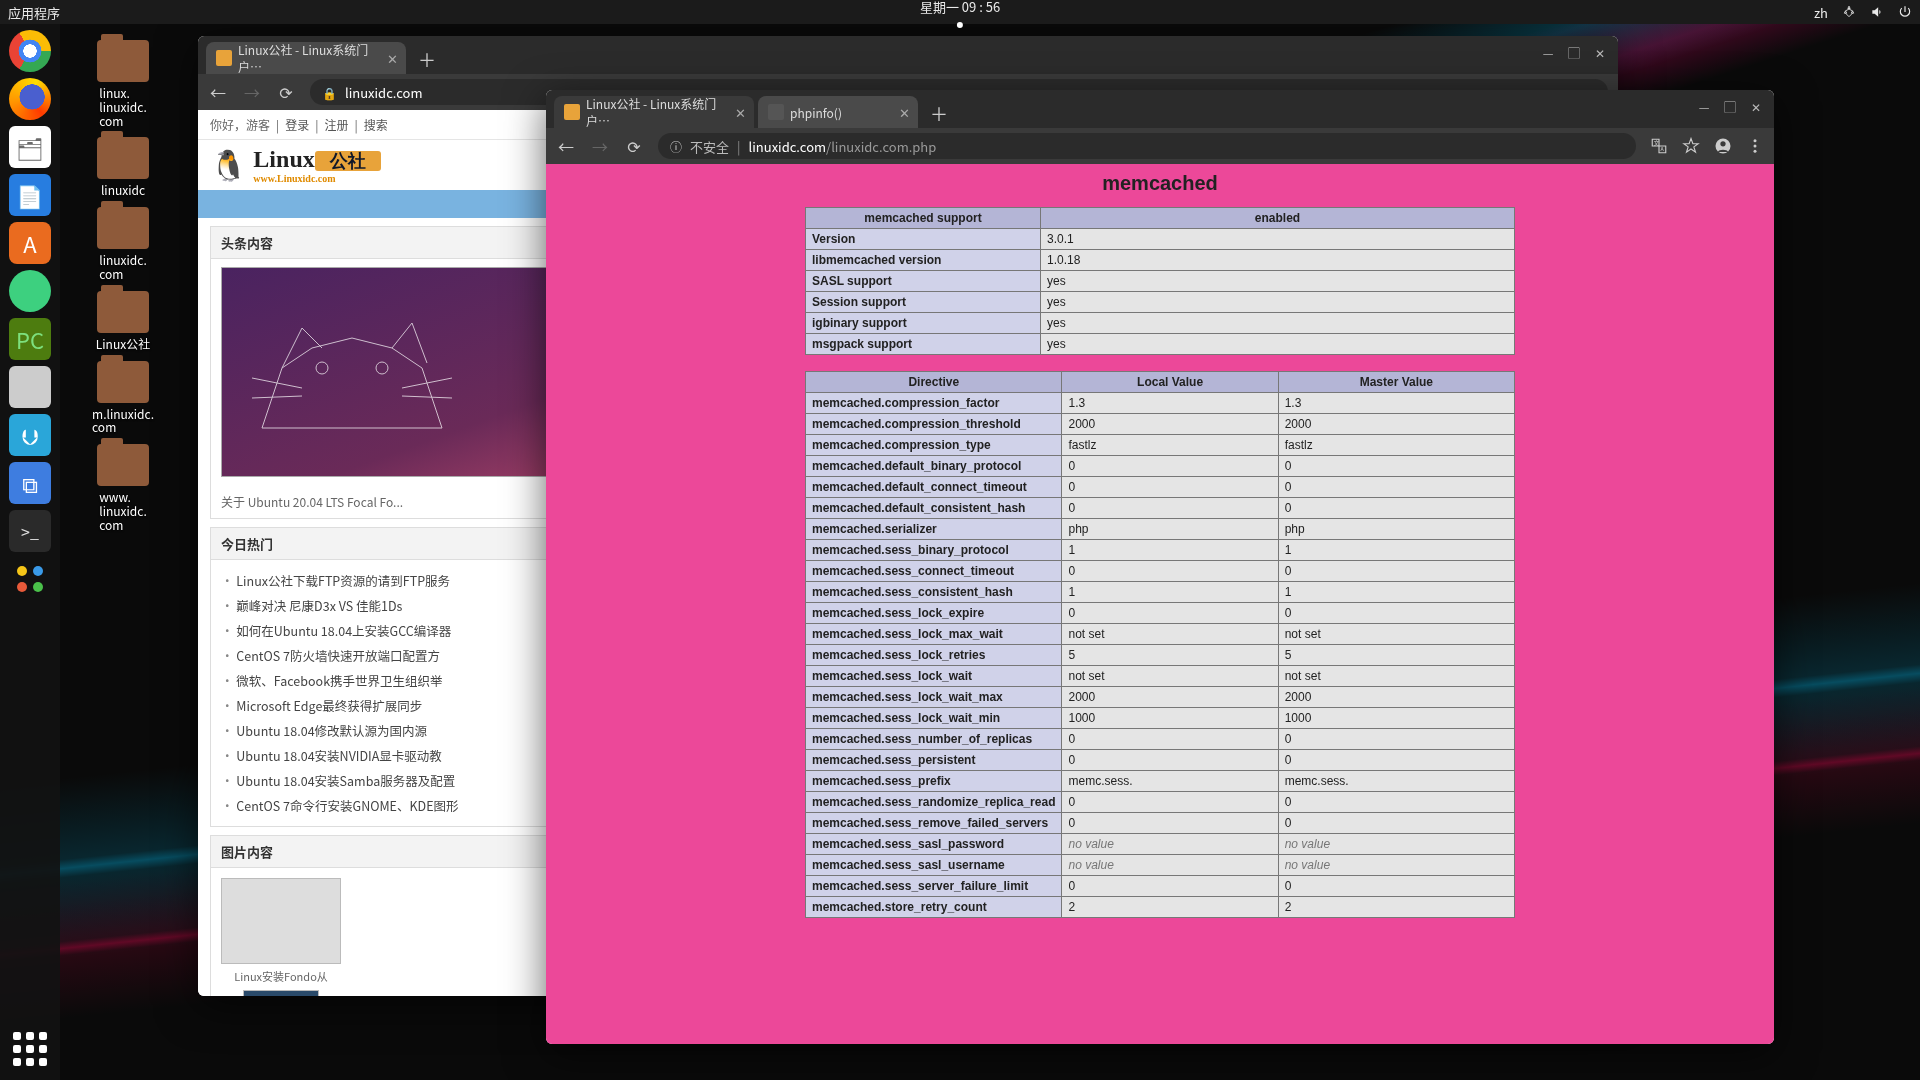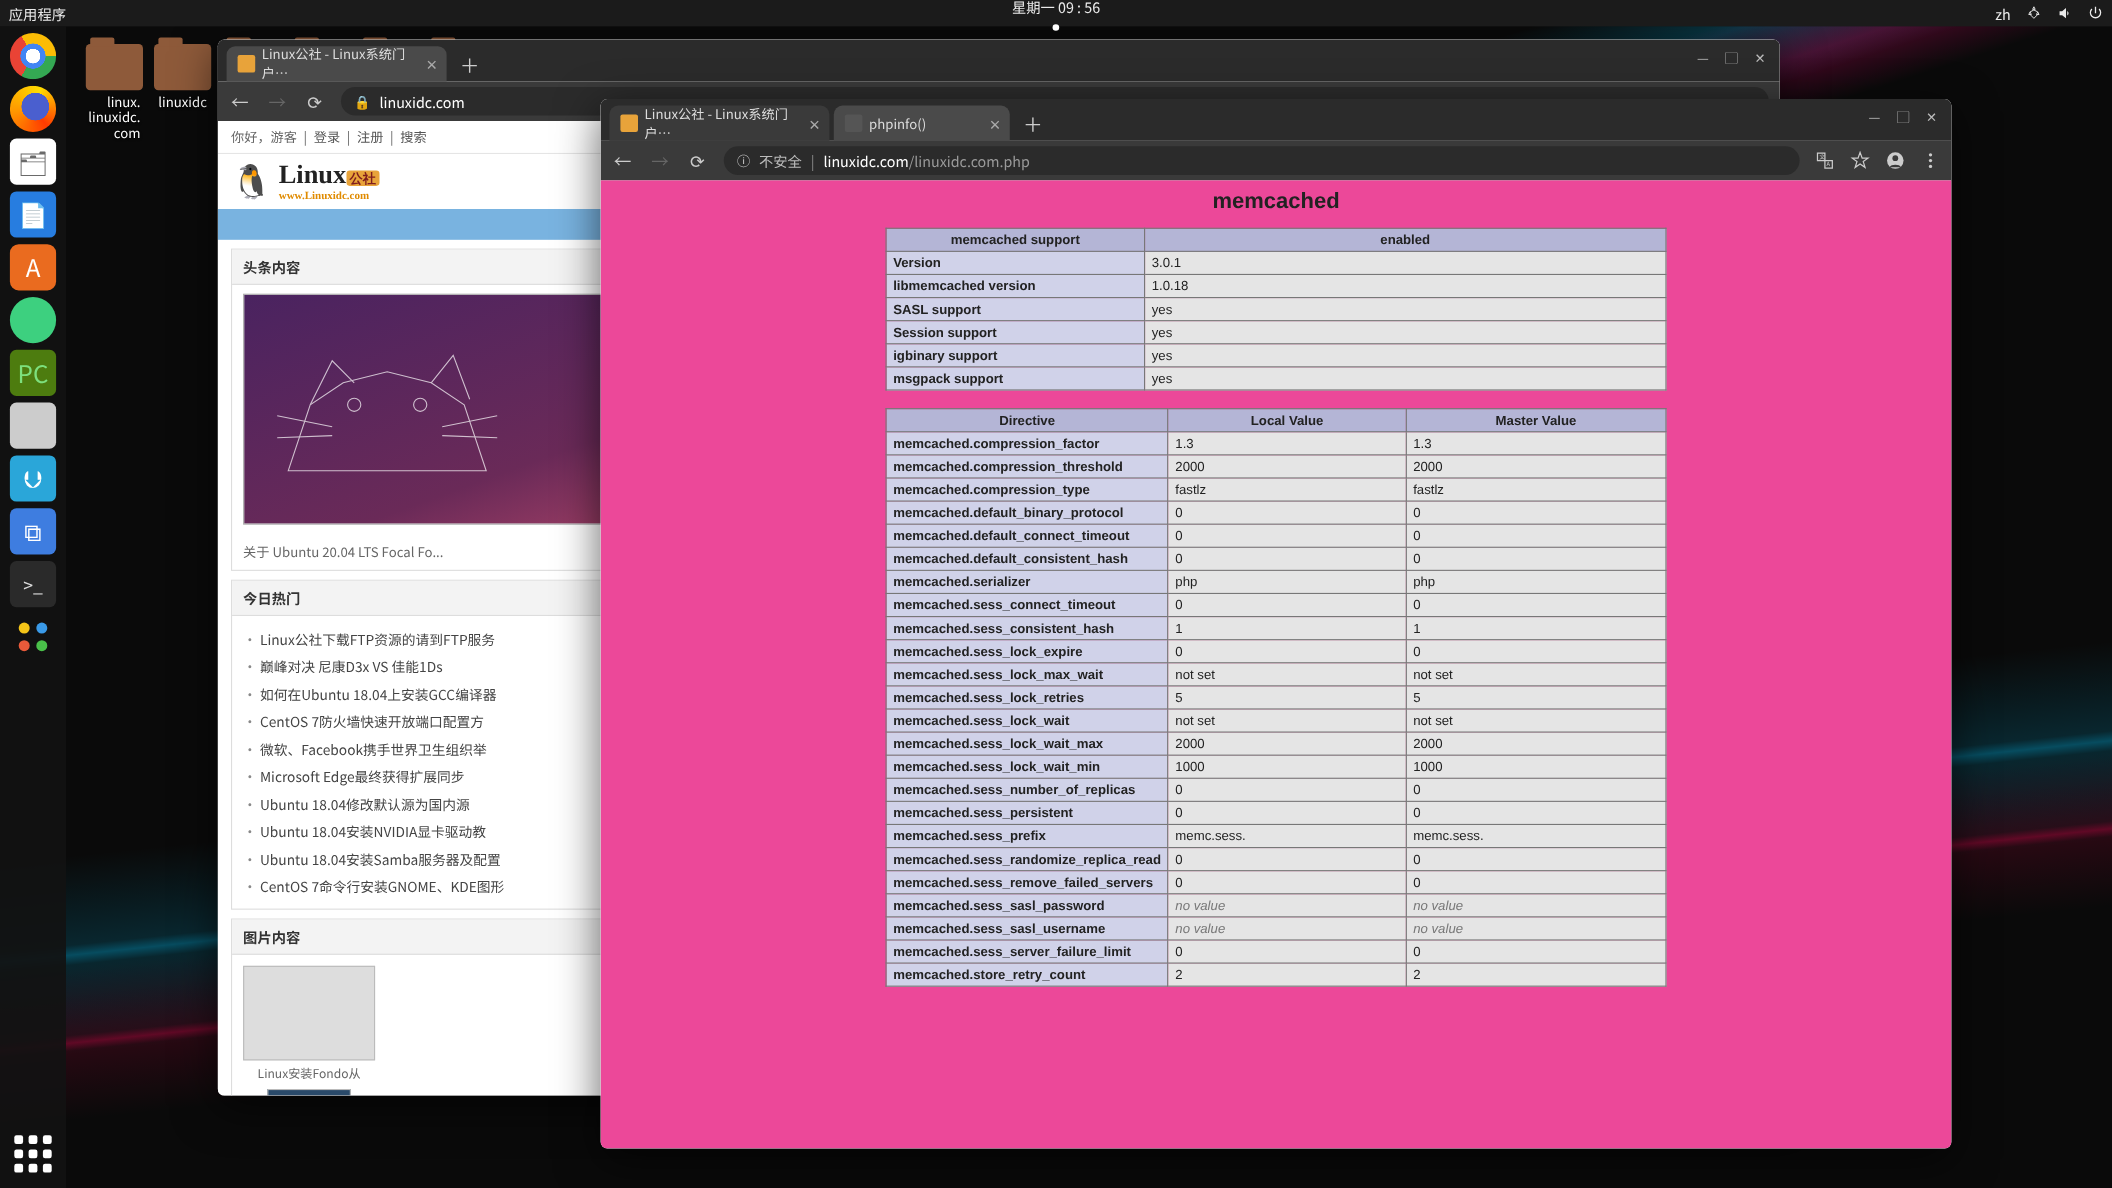--- a/index.html
+++ b/index.html
@@ -28,21 +28,21 @@
 .topbar .dot { width:6px; height:6px; border-radius:50%; background:#fff; display:inline-block; }
 .topbar svg { width:14px; height:14px; fill:#eaeaea; }
 
 
 .dock { position:absolute; left:0; top:24px; bottom:0; width:60px; background:rgba(18,18,18,0.92); display:flex; flex-direction:column; align-items:center; padding-top:6px; gap:6px; z-index:40; }
 .dock .app { width:48px; height:48px; border-radius:8px; display:flex; align-items:center; justify-content:center; font-size:22px; color:#fff; }
 .dock .apps-grid { margin-top:auto; margin-bottom:10px; width:42px; height:42px; display:grid; grid-template-columns:repeat(3,1fr); grid-template-rows:repeat(3,1fr); gap:5px; padding:4px; }
 .dock .apps-grid span { background:#fff; border-radius:2px; }
 
 
-.desktop-icons { position:absolute; left:78px; top:40px; width:90px; display:flex; flex-direction:row; gap:10px; z-index:10; color:#fff; font-size:12px; text-align:right; }
+.desktop-icons { position:absolute; left:78px; top:40px; width:90px; display:flex; flex-direction:column; gap:10px; z-index:10; color:#fff; font-size:12px; text-align:left; }
 .desktop-icons .item { display:flex; flex-direction:column; align-items:center; gap:4px; }
 .desktop-icons .folder { width:52px; height:42px; background:#8e5a3a; border-radius:4px; position:relative; }
 .desktop-icons .folder::before { content:""; position:absolute; top:-6px; left:4px; width:22px; height:8px; background:#8e5a3a; border-radius:2px 2px 0 0; }
 .desktop-icons .label { line-height:1.15; word-break:break-all; text-shadow:0 1px 2px #000; }
 
 
 .win { position:absolute; background:#fff; border-radius:6px; box-shadow:0 10px 40px rgba(0,0,0,0.6); display:flex; flex-direction:column; overflow:hidden; }
 .win .titlebar-ctl { position:absolute; top:6px; right:8px; display:flex; gap:6px; z-index:5; }
 .win .titlebar-ctl div { width:20px; height:20px; border-radius:3px; display:flex; align-items:center; justify-content:center; color:#bbb; font-size:12px; cursor:pointer; }
 .titlebar-ctl .x::before { content:"✕"; }
@@ -239,21 +239,21 @@
     <div class="userbar">
       <span>你好，游客</span> |
       <a>登录</a> |
       <a>注册</a> |
       <a>搜索</a>
     </div>
     <div class="logo-row">
       <div class="logo">
         <span style="font-size:30px">🐧</span>
         <div>
-            <div>Linux<span style="font-size:12px;background:#e8a33a;color:#7f1d1d;padding:0 3px;border-radius:3px">公社</span></div>
+            <div>Linux<span style="font-size:18px;background:#e8a33a;color:#0f172a;padding:0 15px;border-radius:3px">公社</span></div>
             <span class="small">www.Linuxidc.com</span>
           </div>
       </div>
     </div>
     <div class="navbar">
       <span>首页</span> |
       <span>Linux</span>
     </div>
     <div class="card">
       <div class="hd">头条内容</div>
@@ -432,20 +432,25 @@
             <td class="k">memcached.default_consistent_hash</td>
             <td>0</td>
             <td>0</td>
           </tr>
           <tr>
             <td class="k">memcached.serializer</td>
             <td>php</td>
             <td>php</td>
           </tr>
           <tr>
+            <td class="k">memcached.sess_binary_protocol</td>
+            <td>1</td>
+            <td>1</td>
+          </tr>
+          <tr>
             <td class="k">memcached.sess_connect_timeout</td>
             <td>0</td>
             <td>0</td>
           </tr>
           <tr>
             <td class="k">memcached.sess_consistent_hash</td>
             <td>1</td>
             <td>1</td>
           </tr>
           <tr>

